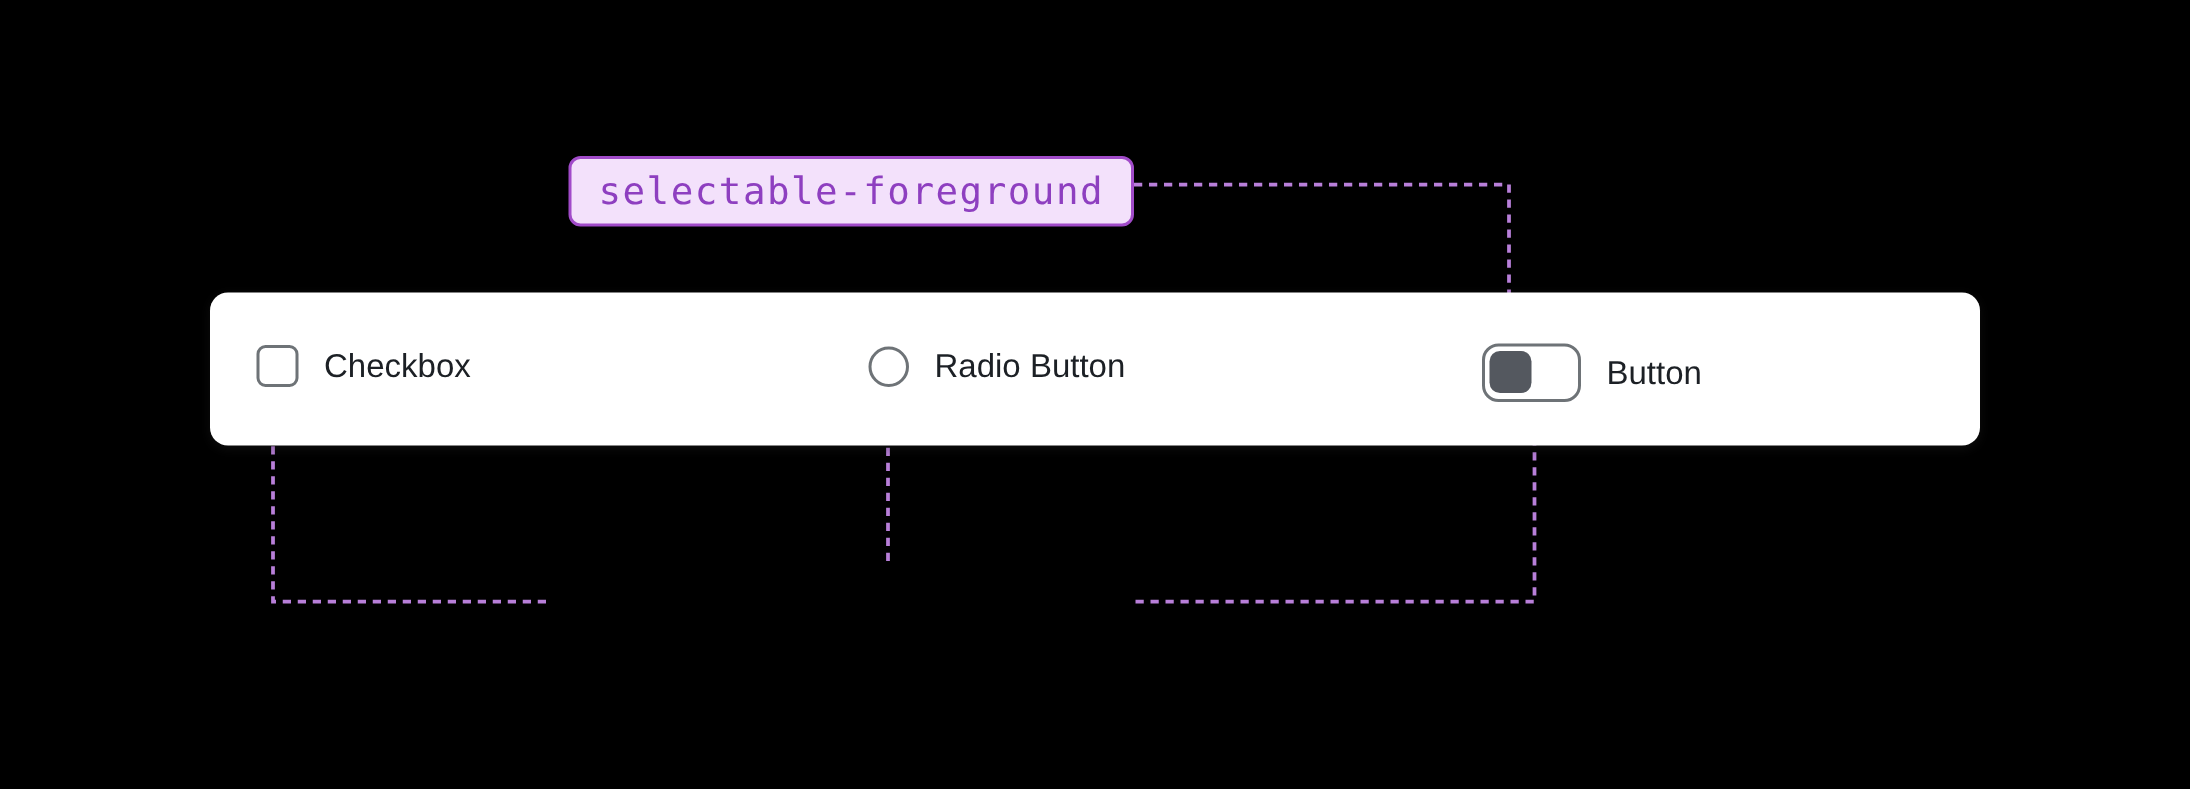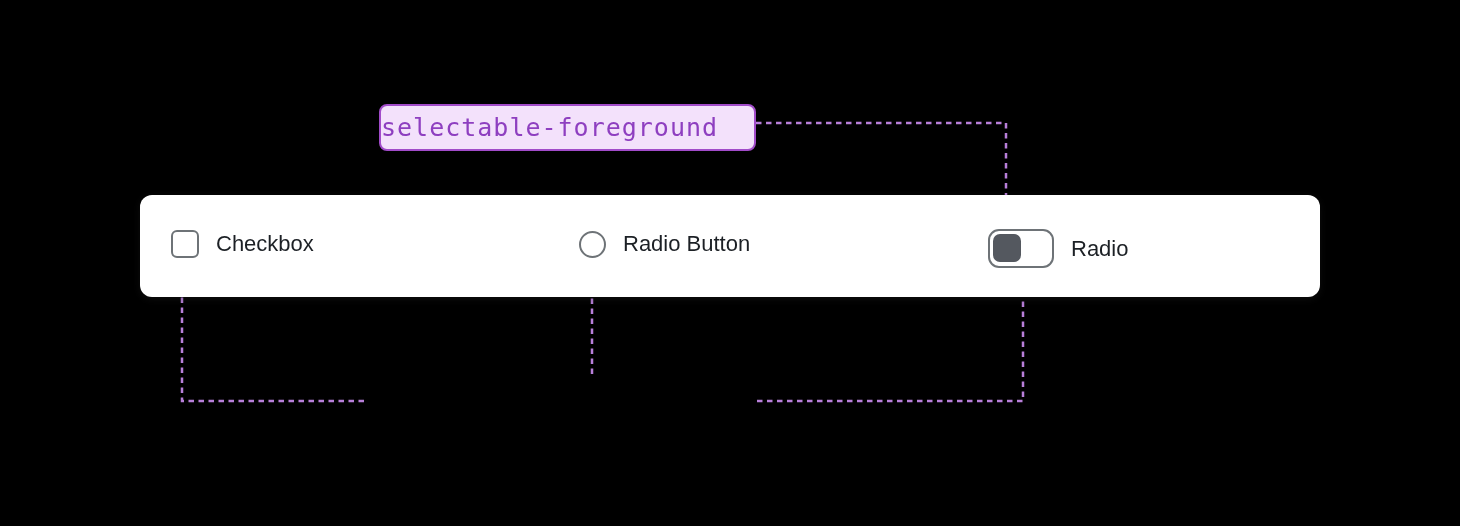--- a/index.html
+++ b/index.html
@@ -22,20 +22,21 @@
     height: 526px;
     pointer-events: none;
   }
   .token {
     position: absolute;
     background: #f3e1fb;
     border: 2px solid #a14bc9;
     border-radius: 8px;
     display: flex;
     align-items: center;
+    justify-content: center;
     box-sizing: border-box;
   }
   .token span {
     font-family: "DejaVu Sans Mono", monospace;
     font-size: 25px;
     letter-spacing: 1px;
     color: #8e3fc0;
     white-space: nowrap;
   }
   .token-top    { left: 379px; top: 104px; width: 377px; height: 47px; }
@@ -130,19 +131,19 @@
 
     <div class="control-group group-radio">
       <span class="radio-circle"></span>
       <span class="control-label">Radio Button</span>
     </div>
 
     <div class="control-group group-switch">
       <span class="switch-track">
         <span class="switch-thumb"></span>
       </span>
-      <span class="control-label">Radio</span>
+      <span class="control-label">Button</span>
     </div>
 
   </div>
 
 
 </div>
 
 </body></html>

